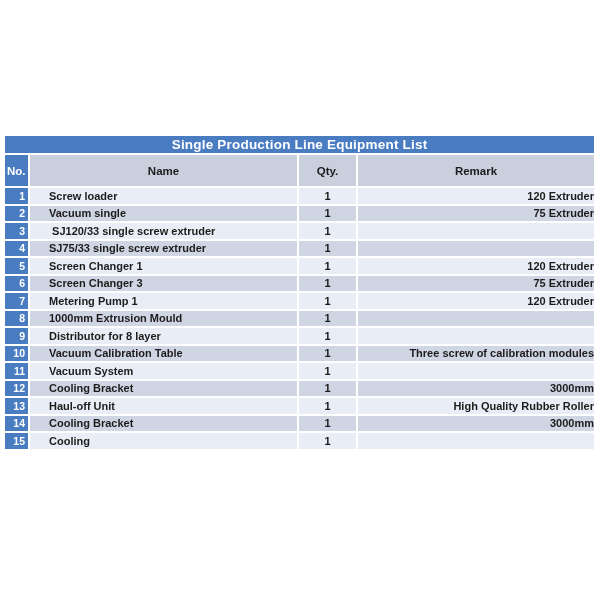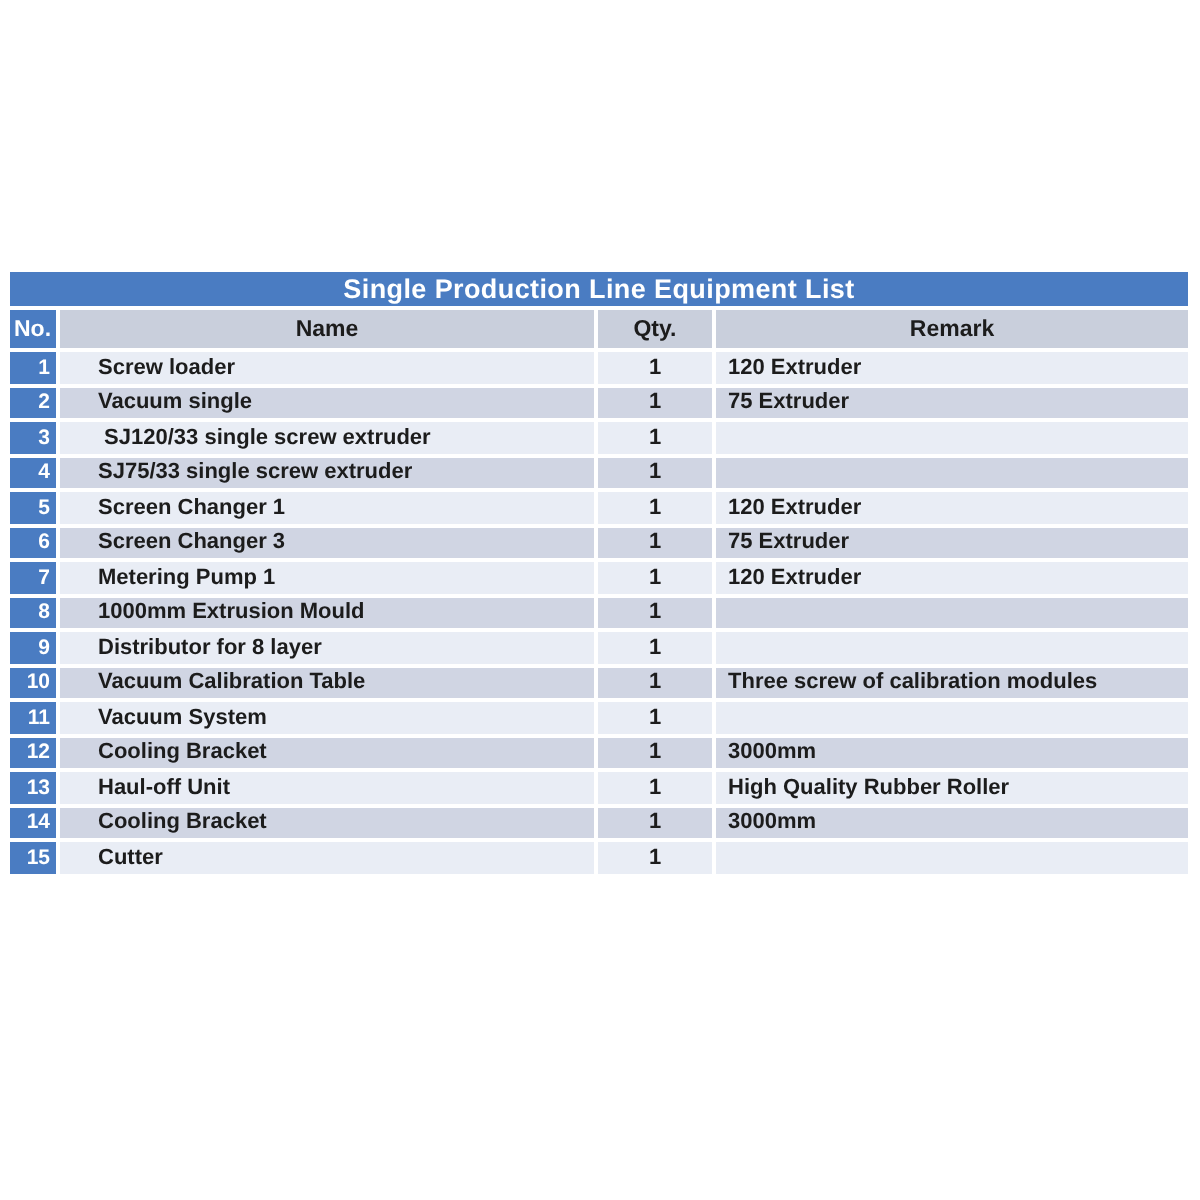--- a/index.html
+++ b/index.html
@@ -31,21 +31,21 @@
     color: var(--title-text);
     font-size: 13.5px;
     font-weight: 700;
     text-align: center;
     height: 17px;
     letter-spacing: 0.2px;
   }
   tr.col-head th {
     font-size: 11.5px;
     font-weight: 700;
-    height: 19px;
+    height: 31px;
     color: var(--body-text);
   }
   tr.col-head th.no {
     background: var(--header-blue);
     color: var(--title-text);
     text-align: left;
     padding-left: 2px;
   }
   tr.col-head th.name,
   tr.col-head th.qty,
@@ -61,21 +61,21 @@
   }
   tbody td.no {
     background: var(--header-blue);
     color: var(--title-text);
     text-align: right;
     padding-right: 3px;
     font-size: 10.5px;
   }
   tbody td.name   { text-align: left; padding-left: 19px; white-space: pre; }
   tbody td.qty    { text-align: center; }
-  tbody td.remark { text-align: left; padding-left: 6px; }
+  tbody td.remark { text-align: right; padding-left: 6px; }
   tbody tr:nth-child(odd)  td:not(.no) { background: var(--band-light); }
   tbody tr:nth-child(even) td:not(.no) { background: var(--band-dark); }
 </style>
 </head>
 <body>
 
 <div class="page">
   <table class="equipment">
     <colgroup>
       <col style="width:23px">
@@ -174,19 +174,19 @@
           <td class="remark">High Quality Rubber Roller</td>
         </tr>
         <tr>
           <td class="no">14</td>
           <td class="name">Cooling Bracket</td>
           <td class="qty">1</td>
           <td class="remark">3000mm</td>
         </tr>
         <tr>
           <td class="no">15</td>
-          <td class="name">Cutter</td>
+          <td class="name">Cooling</td>
           <td class="qty">1</td>
           <td class="remark"></td>
         </tr>
       </tbody>
   </table>
 </div>
 
 </body></html>

